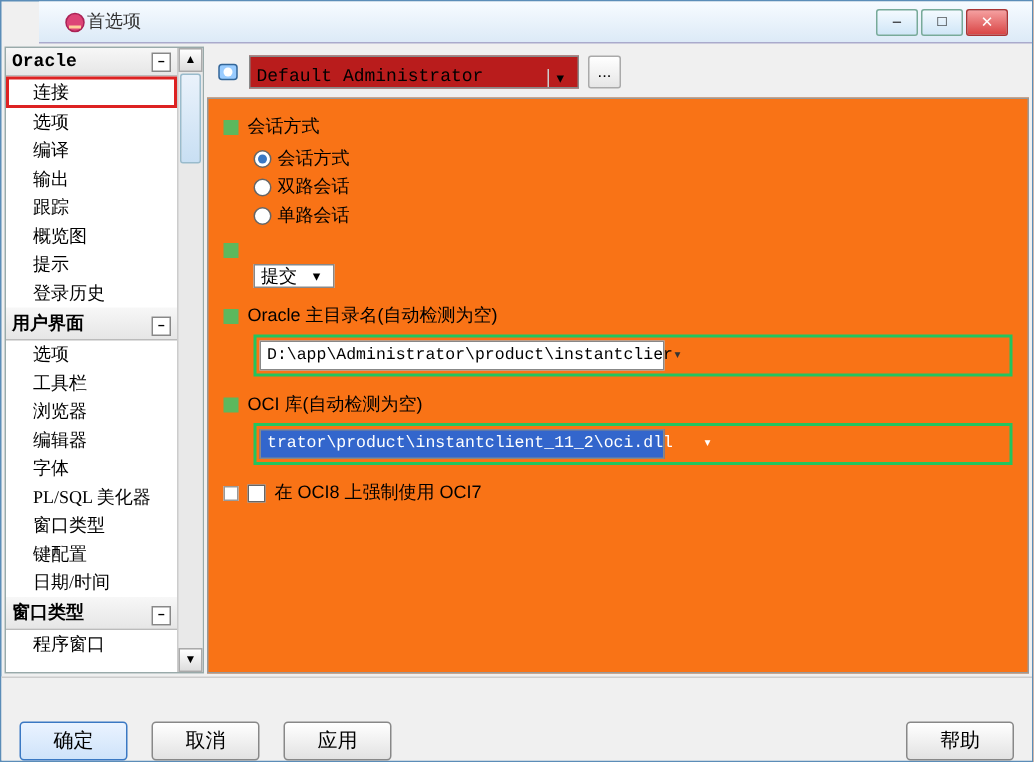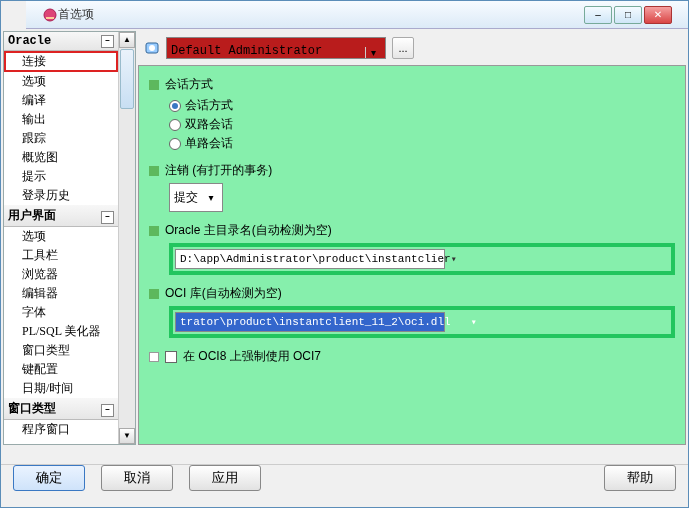--- a/index.html
+++ b/index.html
@@ -19,39 +19,39 @@
 .sitem.hl { border: 2px solid #d22; padding: 0 0 0 16px; }
 .vscroll { width: 17px; background: #e9e9e9; border-left: 1px solid #ccc; display: flex; flex-direction: column; }
 .vsbtn { height: 16px; border: 1px solid #aaa; background: linear-gradient(#fff,#ddd); font-size: 8px; text-align: center; line-height: 14px; }
 .vsthumb { flex: 0 0 60px; margin: 1px; background: linear-gradient(#eaf2fb,#c8dff3); border: 1px solid #9bc; border-radius: 2px; }
 .vstrack { flex: 1; }
 .main { flex: 1; margin: 2px 2px 2px 0; display: flex; flex-direction: column; min-width: 0; }
 .toprow { height: 34px; display: flex; align-items: center; padding: 4px 6px; gap: 6px; }
 .combo { height: 22px; border: 1px solid #888; background: #b91c1c; display: flex; align-items: flex-end; padding: 0 4px; position: relative; }
 .combo .arrow { width: 16px; text-align: center; border-left: 1px solid #ccc; margin-left: auto; font-size: 10px; }
 .iconbtn { width: 22px; height: 22px; border: 1px solid #aaa; background: linear-gradient(#fff,#e6e6e6); border-radius: 2px; text-align: center; line-height: 20px; font-size: 11px; }
-.panel { flex: 1; border: 1px solid #999; background: #86efac; padding: 10px 10px; overflow: auto; }
+.panel { flex: 1; border: 1px solid #999; background: #f97316; padding: 10px 10px; overflow: auto; }
 .group { margin-bottom: 10px; }
 .ghdr { display: flex; align-items: center; gap: 6px; margin-bottom: 4px; }
 .sq { width: 10px; height: 10px; background: #5db85d; display: inline-block; }
 .sq.off { background: #fff; border: 1px solid #999; }
 .gtitle { font-weight: normal; }
 .ind { padding-left: 20px; }
 .radio-row, .chk-row { display: flex; align-items: center; gap: 4px; margin: 2px 0; }
 .radio { width: 12px; height: 12px; border: 1px solid #666; border-radius: 50%; display: inline-flex; align-items: center; justify-content: center; background: #fff; }
 .radio .dot { width: 6px; height: 6px; background: #3a78c3; border-radius: 50%; }
 .chkbox { width: 12px; height: 12px; border: 1px solid #666; background: #fff; display: inline-block; }
-.combo2 { height: 29px; border: 1px solid #888; background: #fff; display: inline-flex; align-items: center; padding: 0 4px; }
+.combo2 { height: 16px; border: 1px solid #888; background: #fff; display: inline-flex; align-items: center; padding: 0 4px; }
 .combo2 .arrow { width: 14px; text-align: center; font-size: 10px; margin-left: 6px; }
-.hlbox { border: 4px solid #22c55e; padding: 2px; margin-top: 2px; }
+.hlbox { border: 2px solid #22c55e; padding: 2px; margin-top: 2px; }
 .pathbox { border: 1px solid #888; background: #fff; height: 20px; display: flex; align-items: center; padding: 0 4px; width: 270px; font-family: "Courier New", monospace; font-size: 11px; }
 .pathbox.sel { background: #3366cc; color: #fff; gap: 20px; }
 .pathbox .arrow { margin-left: auto; font-size: 10px; color: #333; }
 .pathbox.sel .arrow { color: #fff; }
-.footer { height: 43px; border-top: 1px solid #ccc; display: flex; align-items: flex-start; padding: 0 12px; gap: 16px; background: #f0f0f0; margin-top: 17px; }
+.footer { height: 56px; border-top: 1px solid #ccc; display: flex; align-items: flex-end; padding: 0 12px; gap: 16px; background: #f0f0f0; }
 .btn { min-width: 72px; height: 26px; border: 1px solid #888; background: linear-gradient(#fff,#e2e2e2); border-radius: 3px; padding: 0 14px; cursor: pointer; }
 .btn.primary { border: 1px solid #3a78c3; background: linear-gradient(#eaf3ff,#cfe3fa); }
 .spacer { flex: 1; }
 .sb-wrap { display: flex; flex: 1; min-height: 0; }
 svg.ticon { width: 16px; height: 16px; }
 </style>
 </head>
 <body>
 
 <div class="window">
@@ -146,21 +146,20 @@
               <div class="radio-row">
                 <span class="radio"></span>
                 <span>单路会话</span>
               </div>
             </div>
         </div>
 
         <div class="group">
           <div class="ghdr">
               <span class="sq"></span>
-              <span class="gtitle">注销 (有打开的事务)</span>
             </div>
           <div class="ind">
             <div class="combo2">
               <span>提交</span>
               <span class="arrow">▾</span>
             </div>
           </div>
         </div>
 
 

